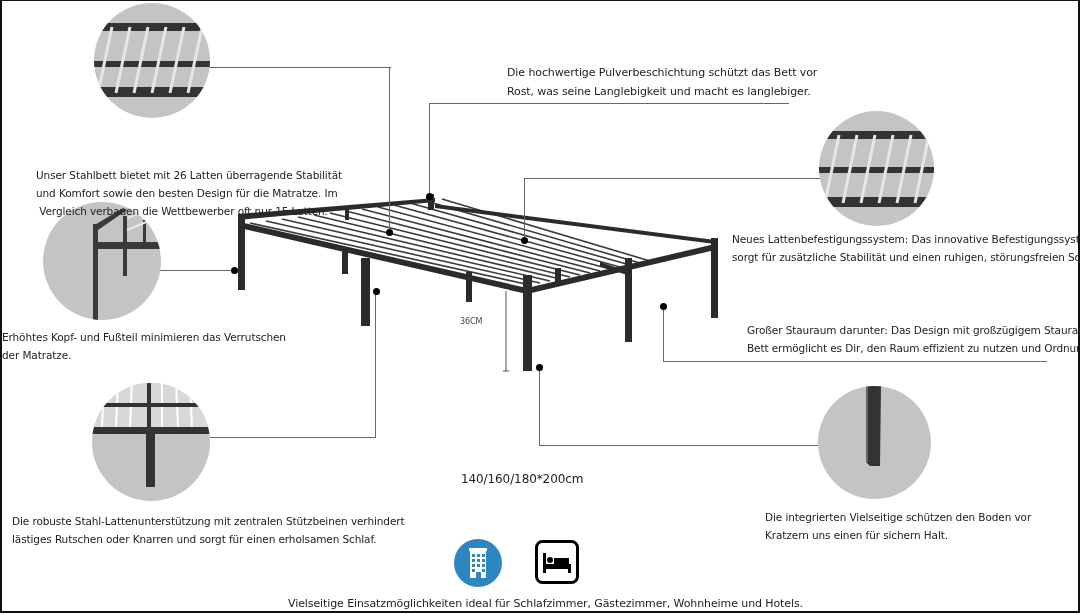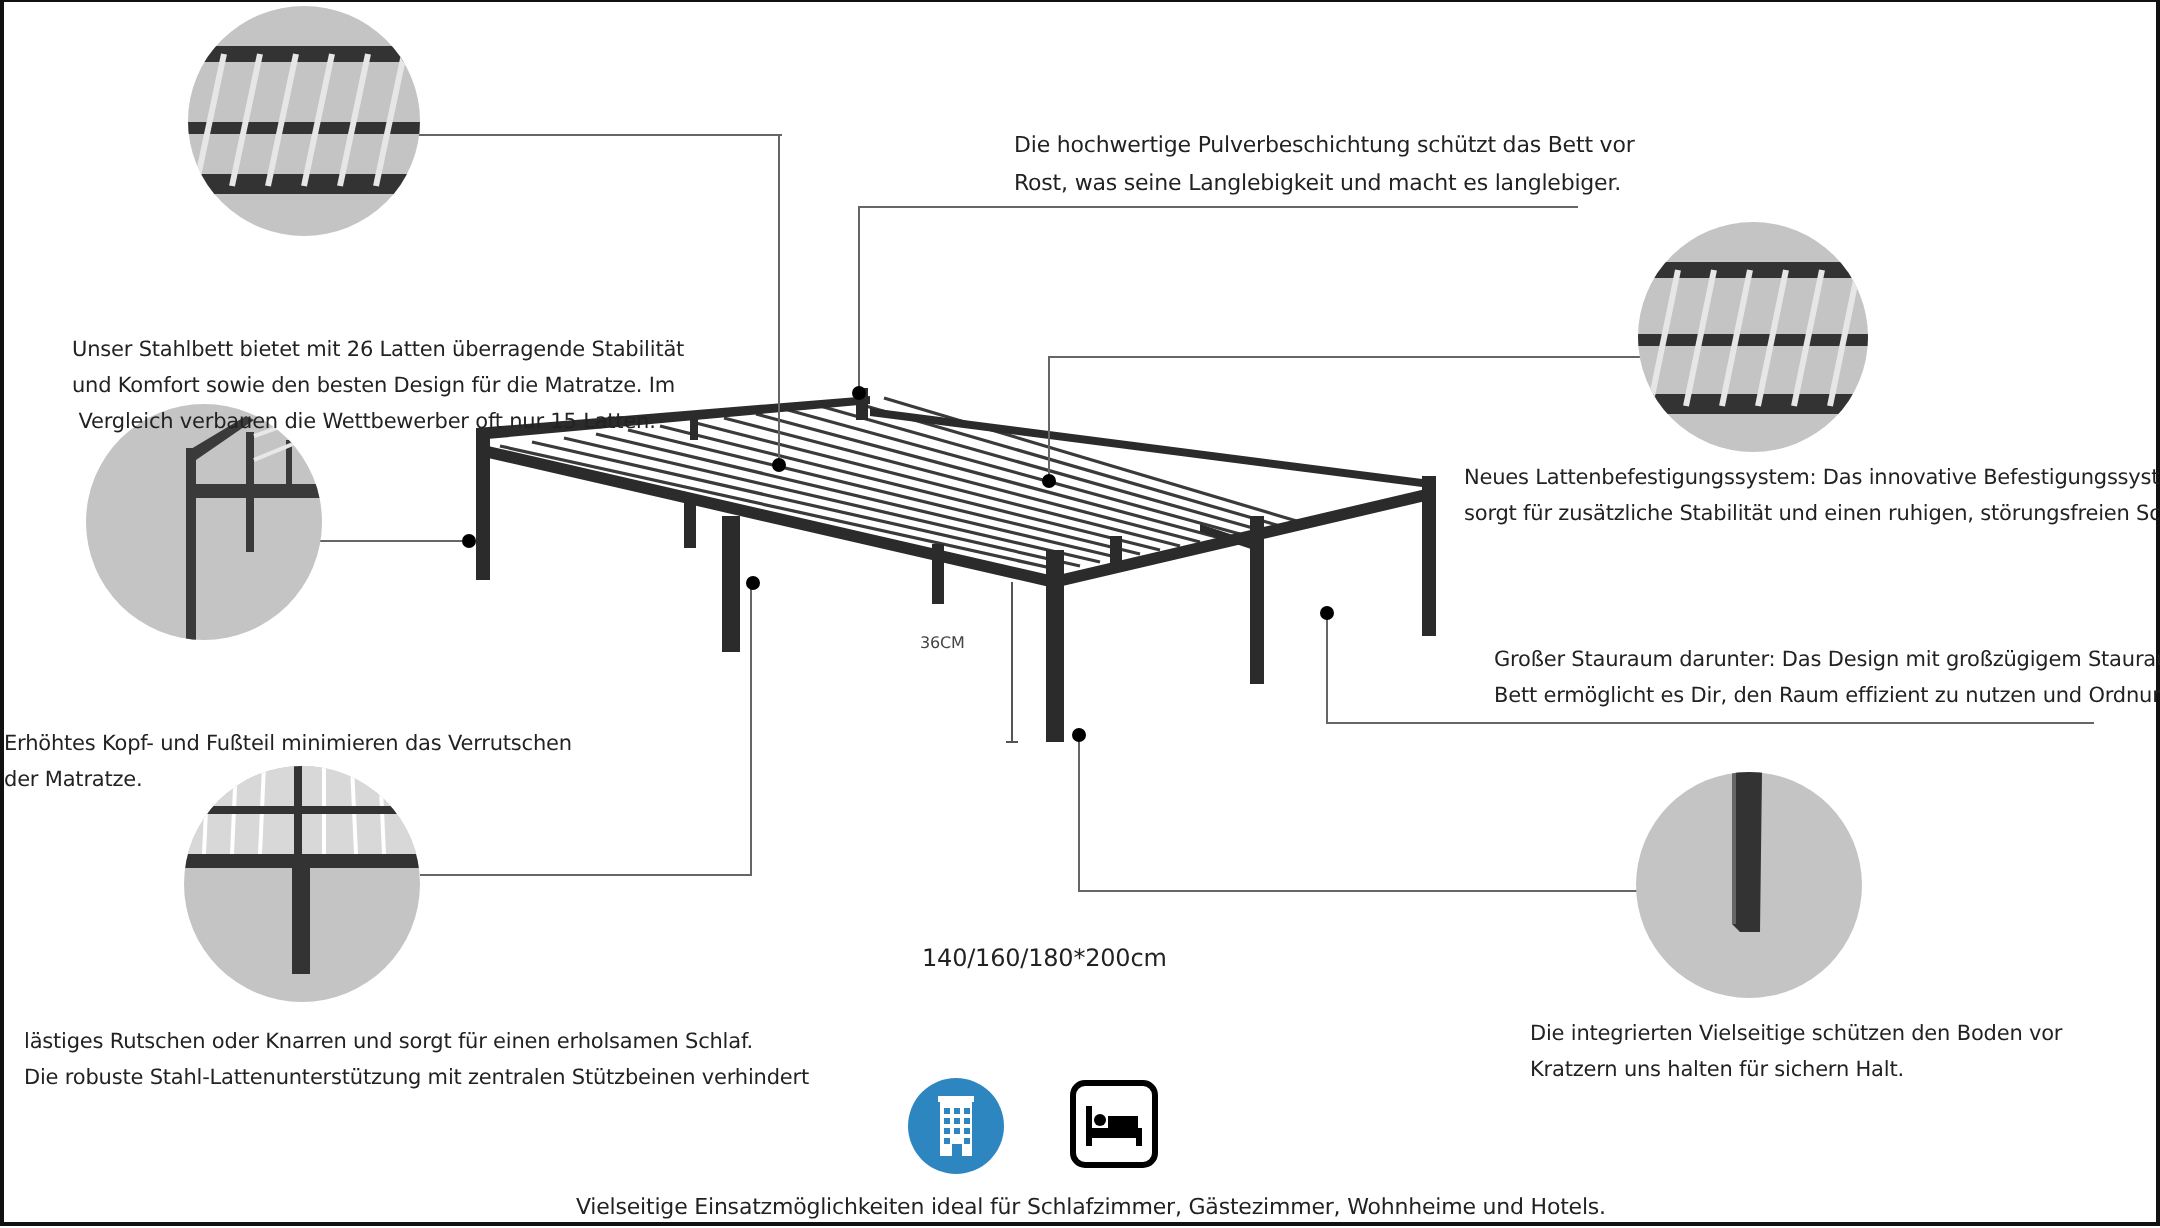--- a/index.html
+++ b/index.html
@@ -175,38 +175,38 @@
 <div class="txt" style="left:507px;top:63px;font-size:11px;line-height:19px;">
   <div>Die hochwertige Pulverbeschichtung schützt das Bett vor</div>
   <div>Rost, was seine Langlebigkeit und macht es langlebiger.</div>
 </div>
 
 <div class="txt" style="left:732px;top:230px;">
   <div>Neues Lattenbefestigungssystem: Das innovative Befestigungssystem der Latten</div>
   <div>sorgt für zusätzliche Stabilität und einen ruhigen, störungsfreien Schlaf.</div>
 </div>
 
-<div class="txt" style="left:2px;top:328px;margin-top:35px;">
+<div class="txt" style="left:2px;top:328px;">
   <div>Erhöhtes Kopf- und Fußteil minimieren das Verrutschen</div>
   <div>der Matratze.</div>
 </div>
 
 <div class="txt" style="left:747px;top:321px;">
   <div>Großer Stauraum darunter: Das Design mit großzügigem Stauraum unter dem</div>
   <div>Bett ermöglicht es Dir, den Raum effizient zu nutzen und Ordnung zu halten.</div>
 </div>
 
 <div class="txt" style="left:12px;top:512px;">
+  <div>Die robuste Stahl-Lattenunterstützung mit zentralen Stützbeinen verhindert</div>
   <div>lästiges Rutschen oder Knarren und sorgt für einen erholsamen Schlaf.</div>
-  <div>Die robuste Stahl-Lattenunterstützung mit zentralen Stützbeinen verhindert</div>
 </div>
 
 <div class="txt" style="left:765px;top:508px;">
   <div>Die integrierten Vielseitige schützen den Boden vor</div>
-  <div>Kratzern uns halten für sichern Halt.</div>
+  <div>Kratzern uns einen für sichern Halt.</div>
 </div>
 
 <div class="txt" style="left:461px;top:470px;font-size:12px;">140/160/180*200cm</div>
 
 <div class="icon-box" style="left:453px;top:538px;width:50px;height:50px;">
   <svg width="50" height="50" viewBox="0 0 50 50">
     <circle cx="25" cy="25" r="24" fill="#2e86c1"></circle>
     <rect x="16" y="10" width="18" height="3" fill="#fff"></rect>
     <rect x="17" y="13" width="16" height="27" fill="#fff"></rect>
     <g fill="#2e86c1">

